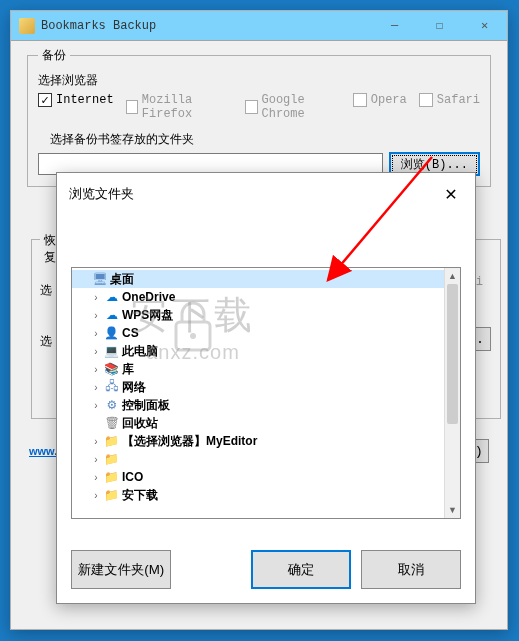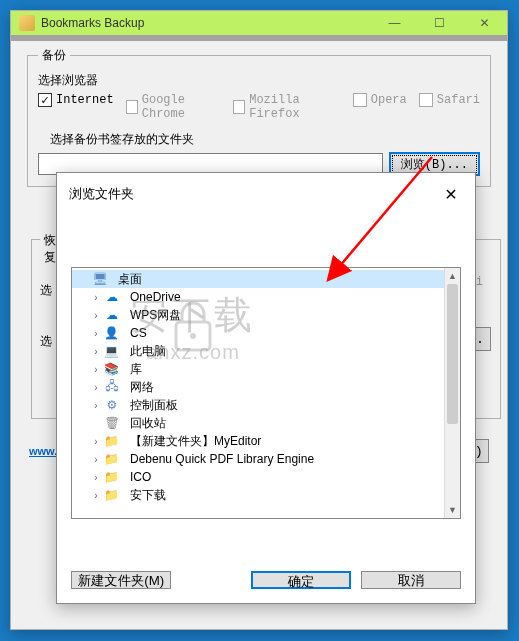--- a/index.html
+++ b/index.html
@@ -17,25 +17,26 @@
     background: #f0f0f0;
     border: 1px solid #b0b0b0;
     box-shadow: 0 4px 16px rgba(0,0,0,0.3);
   }
   .main-window {
     left: 10px; top: 10px;
     width: 498px; height: 620px;
   }
   .titlebar {
     height: 30px;
-    background: #bef264;
+    background: #7dd3fc;
     display: flex;
     align-items: center;
     padding-left: 8px;
-    border-bottom: 6px solid #a3a3a3;
+    border-bottom: 1px solid #a3a3a3;
+    font-family: Liberation Mono, monospace;
   }
   .titlebar-icon {
     width: 16px; height: 16px;
     background: linear-gradient(135deg,#f7d774,#d9a841);
     border-radius: 2px;
     margin-right: 6px;
   }
   .titlebar-title { flex: 1; color: #333; }
   .win-controls { display: flex; }
   .win-btn {
@@ -187,21 +188,21 @@
     font-size: 12px;
   }
   .folder-icon { color: #f0c14b; }
   .cloud-blue { color: #0078d7; }
   .person-icon { color: #4a8; }
   .pc-icon { color: #5a8bc4; }
   .lib-icon { color: #6cb4ee; }
   .net-icon { color: #5a8bc4; }
   .panel-icon { color: #5a8bc4; }
   .recycle-icon { color: #888; }
-  .tree-label { margin-left: 8px; }
+  .tree-label { margin-left: 0; font-weight: bold; }
   .indent1 { padding-left: 18px; }
   .scrollbar {
     position: absolute;
     right: 0; top: 0; bottom: 0;
     width: 16px;
     background: #f0f0f0;
     border-left: 1px solid #ddd;
   }
   .scrollthumb {
     position: absolute;
@@ -220,21 +221,21 @@
   .scroll-arrow.up { top: 0; }
   .scroll-arrow.down { bottom: 0; }
   .dlg-buttons {
     display: flex;
     gap: 10px;
     justify-content: flex-end;
     padding: 14px;
     margin-top: auto;
   }
   .dlg-btn {
-    width: 100px; height: 18px;
+    width: 100px; height: 39px;
     border: 1px solid #888;
     background: #e1e1e1;
     cursor: pointer;
   }
   .dlg-btn.default { border: 2px solid #0078d7; }
   .dlg-btn.new { margin-right: auto; }
 
   
   .watermark {
     position: absolute;
@@ -272,25 +273,25 @@
     <fieldset>
       <legend>备份</legend>
       <div>选择浏览器</div>
       <div class="browser-row" id="browser-row">
           <label class="checkbox-item">
             <span class="chk checked"></span>
             <span class="label-txt">Internet</span>
           </label>
           <label class="checkbox-item">
             <span class="chk disabled"></span>
-            <span class="label-txt disabled">Google Chrome</span>
+            <span class="label-txt disabled">Mozilla Firefox</span>
           </label>
           <label class="checkbox-item">
             <span class="chk disabled"></span>
-            <span class="label-txt disabled">Mozilla Firefox</span>
+            <span class="label-txt disabled">Google Chrome</span>
           </label>
           <label class="checkbox-item">
             <span class="chk disabled"></span>
             <span class="label-txt disabled">Opera</span>
           </label>
           <label class="checkbox-item">
             <span class="chk disabled"></span>
             <span class="label-txt disabled">Safari</span>
           </label>
         </div>
@@ -362,26 +363,25 @@
           <span class="tree-label">控制面板</span>
         </div>
         <div class="tree-row indent1">
           <span class="expander"></span>
           <span class="ticon recycle-icon">🗑</span>
           <span class="tree-label">回收站</span>
         </div>
         <div class="tree-row indent1">
           <span class="expander">›</span>
           <span class="ticon folder-icon">📁</span>
-          <span class="tree-label">【新建文件夹】MyEditor</span>
+          <span class="tree-label">【选择浏览器】MyEditor</span>
         </div>
         <div class="tree-row indent1">
           <span class="expander">›</span>
           <span class="ticon folder-icon">📁</span>
-          <span class="tree-label">Debenu Quick PDF Library Engine</span>
         </div>
         <div class="tree-row indent1">
           <span class="expander">›</span>
           <span class="ticon folder-icon">📁</span>
           <span class="tree-label">ICO</span>
         </div>
         <div class="tree-row indent1">
           <span class="expander">›</span>
           <span class="ticon folder-icon">📁</span>
           <span class="tree-label">安下载</span>

